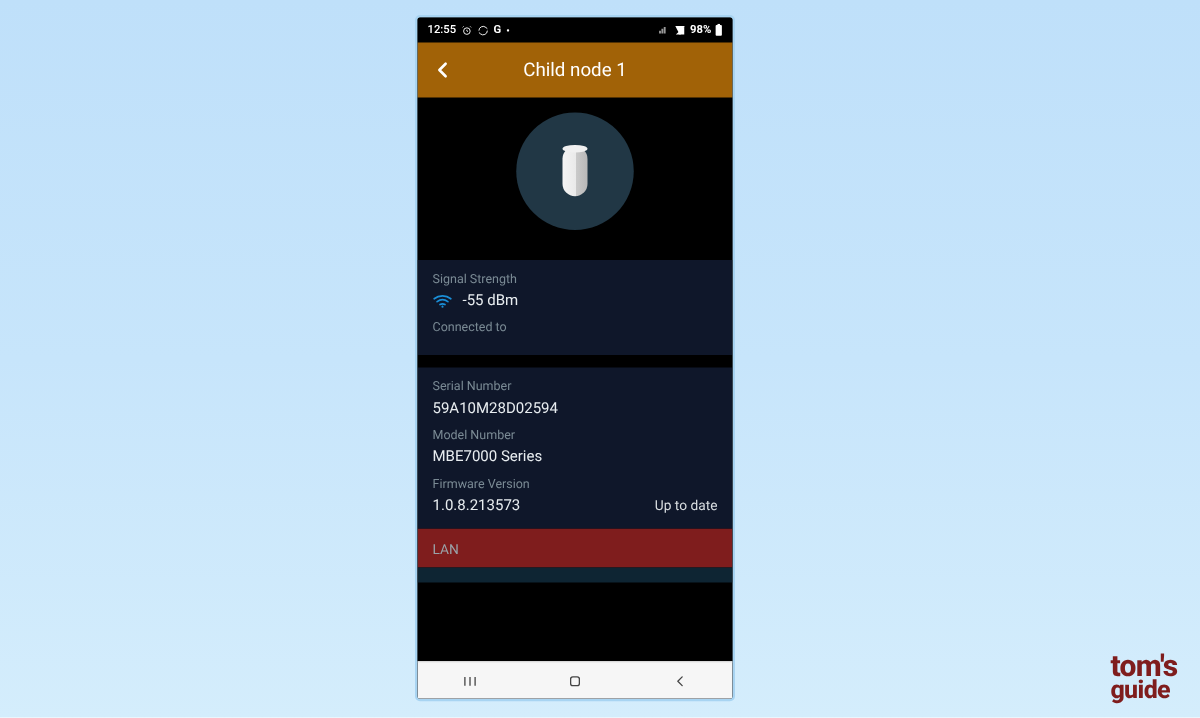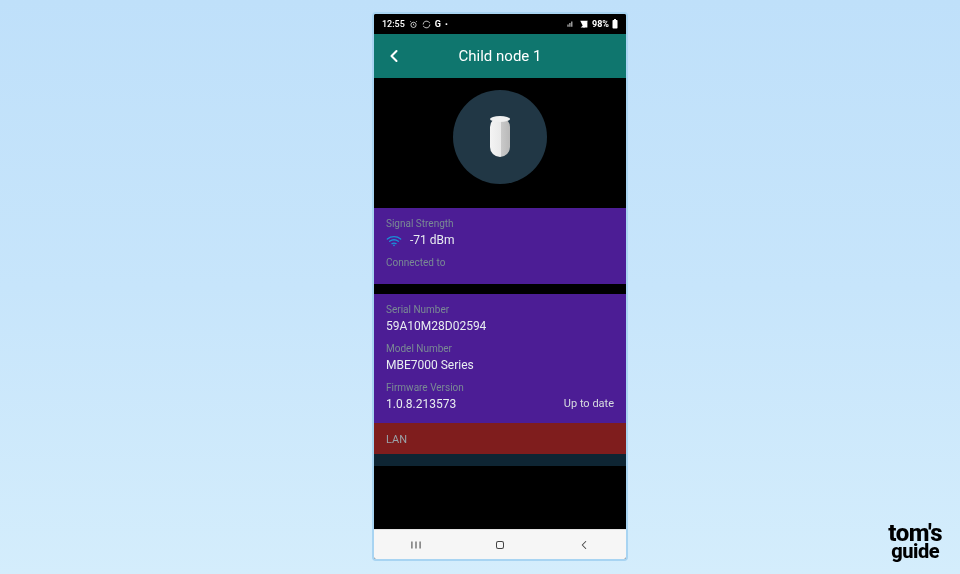--- a/index.html
+++ b/index.html
@@ -5,21 +5,21 @@
   * { margin: 0; padding: 0; box-sizing: border-box; font-family: -apple-system, BlinkMacSystemFont, "Segoe UI", Roboto, Helvetica, Arial, sans-serif; }
   body {
     width: 960px;
     height: 574px;
     background: linear-gradient(180deg, #bfe0fa 0%, #c7e5fb 50%, #d4edfc 100%);
     position: relative;
     overflow: hidden;
   }
   .phone {
     position: absolute;
-    left: 372px;
+    left: 332px;
     top: 12px;
     width: 256px;
     height: 549px;
     background: #000;
     border: 2px solid #a8d4f2;
     border-radius: 4px;
     overflow: hidden;
     display: flex;
     flex-direction: column;
   }
@@ -32,21 +32,21 @@
     justify-content: space-between;
     padding: 0 8px;
     font-size: 9px;
     font-weight: 500;
   }
   .status-left { display: flex; align-items: center; gap: 4px; }
   .status-right { display: flex; align-items: center; gap: 3px; font-weight: bold; }
   .status-icon { display: inline-flex; }
   .header {
     height: 44px;
-    background: #0f766e;
+    background: #a16207;
     display: flex;
     align-items: center;
     padding: 0 10px;
     position: relative;
   }
   .back-btn { color: #fff; cursor: pointer; display: flex; align-items: center; }
   .title {
     position: absolute;
     left: 0; right: 0;
     text-align: center;
@@ -70,21 +70,21 @@
     display: flex;
     align-items: center;
     justify-content: center;
   }
   .content {
     flex: 1;
     background: #000;
     overflow: hidden;
   }
   .panel {
-    background: #4c1d95;
+    background: #0f172a;
     padding: 10px 12px 12px;
   }
   .divider {
     height: 10px;
     background: #000;
   }
   .label {
     color: #7a8a94;
     font-size: 10px;
     font-weight: 400;
@@ -99,21 +99,21 @@
   .field:last-child { margin-bottom: 0; }
   .signal-row {
     display: flex;
     align-items: center;
     gap: 8px;
   }
   .wifi-icon { color: #1a8fd8; display: inline-flex; }
   .fw-row {
     display: flex;
     justify-content: space-between;
-    align-items: flex-start;
+    align-items: center;
   }
   .uptodate {
     color: #d8dde0;
     font-size: 11px;
   }
   .section-header {
     background: #7f1d1d;
     color: #9aa3a9;
     font-size: 11px;
     padding: 10px 12px 8px;
@@ -134,26 +134,26 @@
     width: 60px;
     display: flex;
     justify-content: center;
     color: #444;
     cursor: pointer;
   }
   .watermark {
     position: absolute;
     right: 18px;
     bottom: 14px;
-    color: #000000;
+    color: #7f1d1d;
     font-weight: 800;
     font-size: 24px;
     line-height: 0.85;
     letter-spacing: -0.5px;
-    text-align: center;
+    text-align: left;
   }
   .watermark .g2 { font-size: 20px; }
 </style>
 </head>
 <body>
 
 <div class="phone">
 
   <div class="status-bar">
     <div class="status-left">
@@ -227,21 +227,21 @@
         <div class="label">Signal Strength</div>
         <div class="signal-row">
           <span class="wifi-icon">
             <svg width="16" height="14" viewBox="0 0 24 20" fill="none" stroke="currentColor" stroke-width="2" stroke-linecap="round">
               <path d="M2 8.5a16 16 0 0 1 20 0"></path>
               <path d="M5.5 12a11 11 0 0 1 13 0"></path>
               <path d="M9 15.5a6 6 0 0 1 6 0"></path>
               <circle cx="12" cy="18" r="1.3" fill="currentColor" stroke="none"></circle>
             </svg>
           </span>
-          <span class="value">-71 dBm</span>
+          <span class="value">-55 dBm</span>
         </div>
       </div>
       <div class="field">
         <div class="label">Connected to</div>
       </div>
     </div>
 
     <div class="divider"></div>
 
     <div class="panel">

